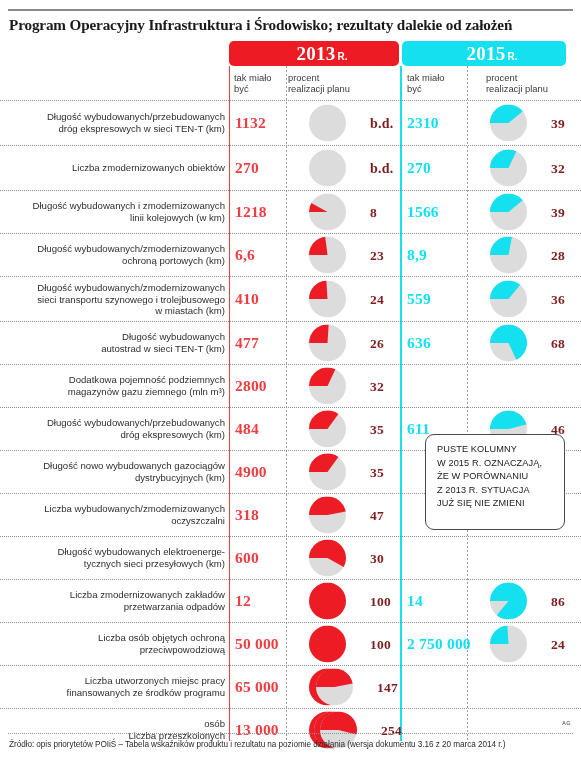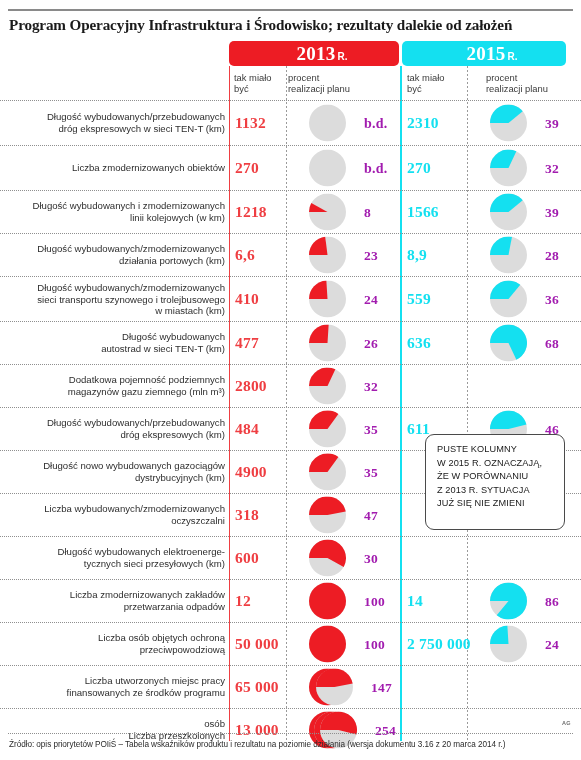--- a/index.html
+++ b/index.html
@@ -131,22 +131,22 @@
 
   .pie-stack { position: relative; width: 37px; height: 37px; flex: 0 0 auto; }
   .pie-stack.multi2 { width: 44px; }
   .pie-stack.multi3 { width: 48px; }
   .pie-stack svg { position: absolute; top: 0; }
 
   .pct-val {
     font-family: "Liberation Serif", serif;
     font-weight: 700;
     font-size: 13.5px;
-    color: #a21caf;
-    margin-left: 18px;
+    color: #7f1d1d;
+    margin-left: 24px;
     white-space: nowrap;
     letter-spacing: 0.2px;
   }
   .pct-val.nd { font-size: 14px; }
 
   
   #callout {
     position: absolute;
     left: 425px; top: 434px;
     width: 140px; height: 96px;
@@ -290,21 +290,21 @@
               <circle cx="18.5" cy="18.5" r="18.5" fill="#DCDCDC"></circle>
               <path d="M 18.5 18.5 L 0 18.500000000000004 A 18.5 18.5 0 0 1 32.754494991352104 6.707656189649242 Z" fill="#14E0F0"></path>
             </svg>
           </div>
           <span class="pct-val">39</span>
         </div>
       </div>
       <div class="row" style="height: 43px;">
         <div class="r-label">
           <div>Długość wybudowanych/zmodernizowanych</div>
-          <div>działania portowych (km)</div>
+          <div>ochroną portowych (km)</div>
         </div>
         <div class="r-target-2013">6,6</div>
         <div class="pie-cell pie-2013">
           <div class="pie-stack">
             <svg width="37" height="37" viewBox="0 0 37 37" style="left: 0px;">
               <circle cx="18.5" cy="18.5" r="18.5" fill="#DCDCDC"></circle>
               <path d="M 18.5 18.5 L 0 18.500000000000004 A 18.5 18.5 0 0 1 16.181335179060365 0.1458780256821619 Z" fill="#ED1C24"></path>
             </svg>
           </div>
           <span class="pct-val">23</span>

